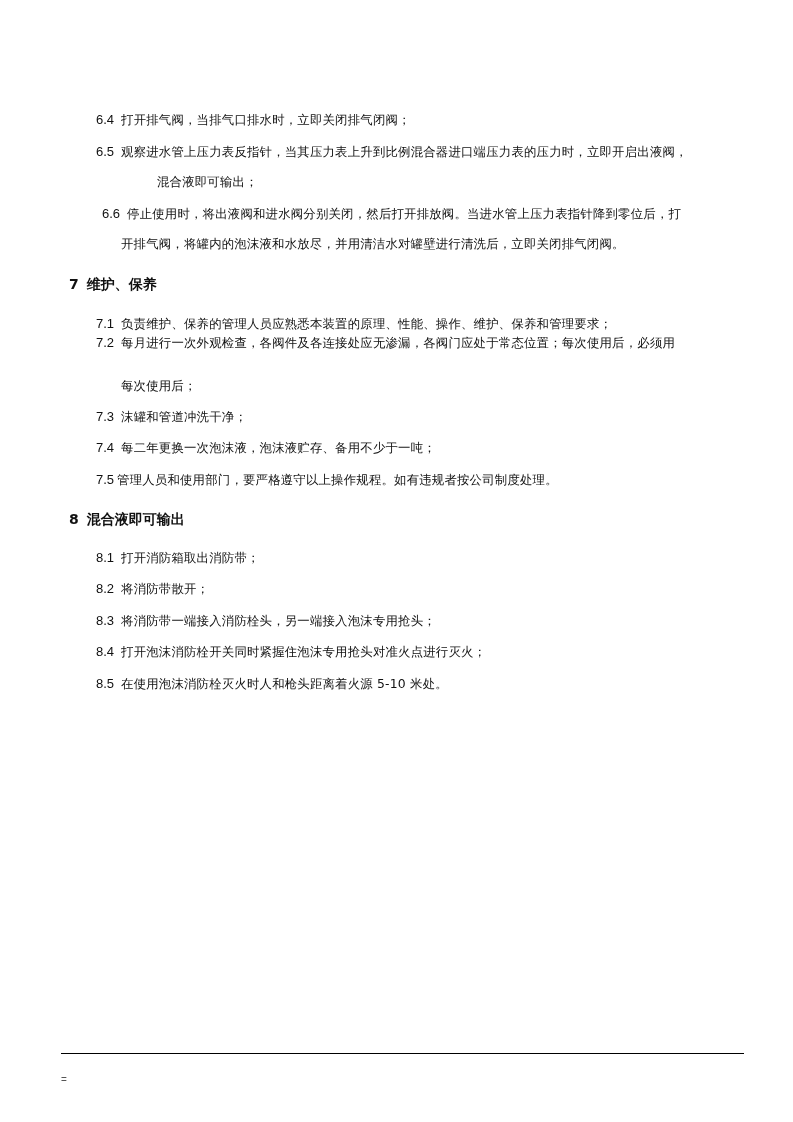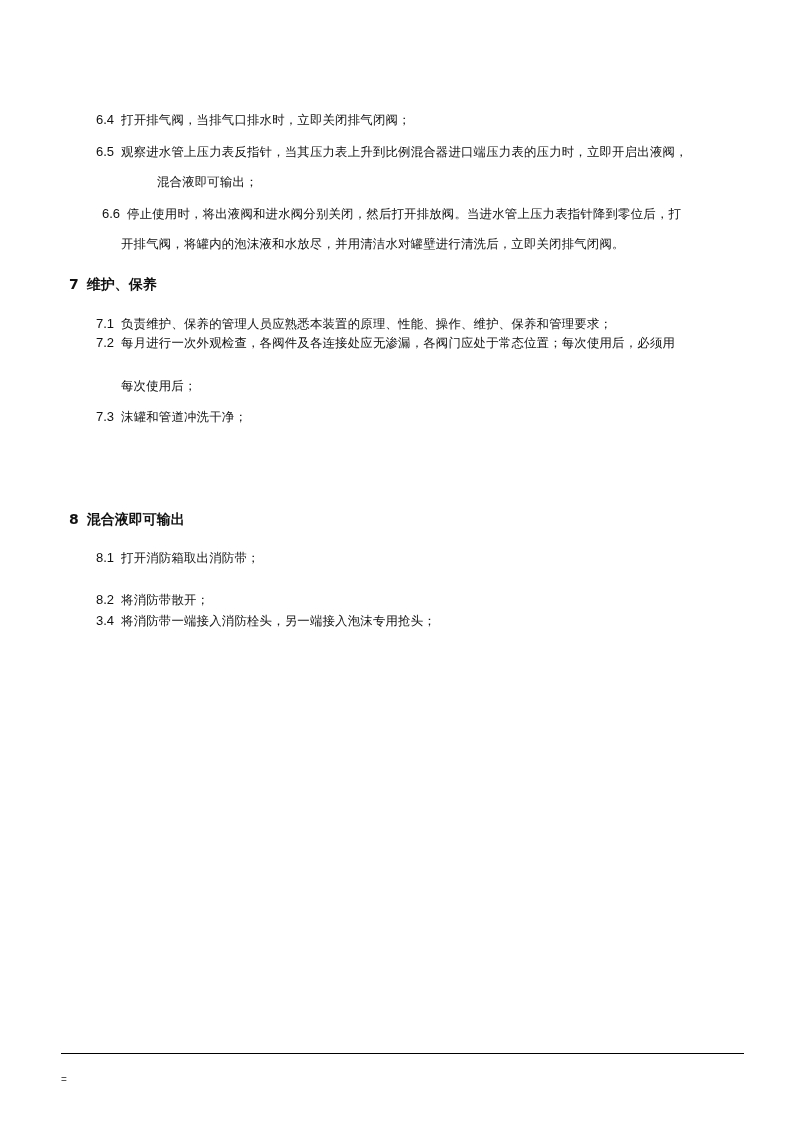--- a/index.html
+++ b/index.html
@@ -48,35 +48,47 @@
 
   <div class="line" style="left:96px; top:335px;">
     <span class="num">7.2</span><span class="txt">每月进行一次外观检查，各阀件及各连接处应无渗漏，各阀门应处于常态位置；每次使用后，必须用</span>
   </div>
   <div class="cont" style="top:378px;">每次使用后；</div>
 
   <div class="line" style="left:96px; top:409px;">
     <span class="num">7.3</span><span class="txt">沫罐和管道冲洗干净；</span>
   </div>
 
+  <div class="line" style="left:96px; top:440px;">
+    <span class="num">7.4</span><span class="txt">每二年更换一次泡沫液，泡沫液贮存、备用不少于一吨；</span>
+  </div>
 
+  <div class="line" style="left:96px; top:472px;">
+    <span class="num" style="margin-right:3px;">7.5</span><span class="txt">管理人员和使用部门，要严格遵守以上操作规程。如有违规者按公司制度处理。</span>
+  </div>
 
   <div class="heading" style="top:510px;">
     <span class="hnum">8</span><span>混合液即可输出</span>
   </div>
 
   <div class="line" style="left:96px; top:550px;">
     <span class="num">8.1</span><span class="txt">打开消防箱取出消防带；</span>
   </div>
 
-  <div class="line" style="left:96px; top:581px;margin-top:11px;">
+  <div class="line" style="left:96px; top:581px;">
     <span class="num">8.2</span><span class="txt">将消防带散开；</span>
   </div>
 
   <div class="line" style="left:96px; top:613px;">
-    <span class="num">3.4</span><span class="txt">将消防带一端接入消防栓头，另一端接入泡沫专用抢头；</span>
+    <span class="num">8.3</span><span class="txt">将消防带一端接入消防栓头，另一端接入泡沫专用抢头；</span>
   </div>
 
+  <div class="line" style="left:96px; top:644px;">
+    <span class="num">8.4</span><span class="txt">打开泡沫消防栓开关同时紧握住泡沫专用抢头对准火点进行灭火；</span>
+  </div>
 
+  <div class="line" style="left:96px; top:676px;">
+    <span class="num">8.5</span><span class="txt">在使用泡沫消防栓灭火时人和枪头距离着火源 5-10 米处。</span>
+  </div>
 
   <div class="footer-rule"></div>
   <div class="footer-mark">=</div>
 </div>
 
 </body></html>

